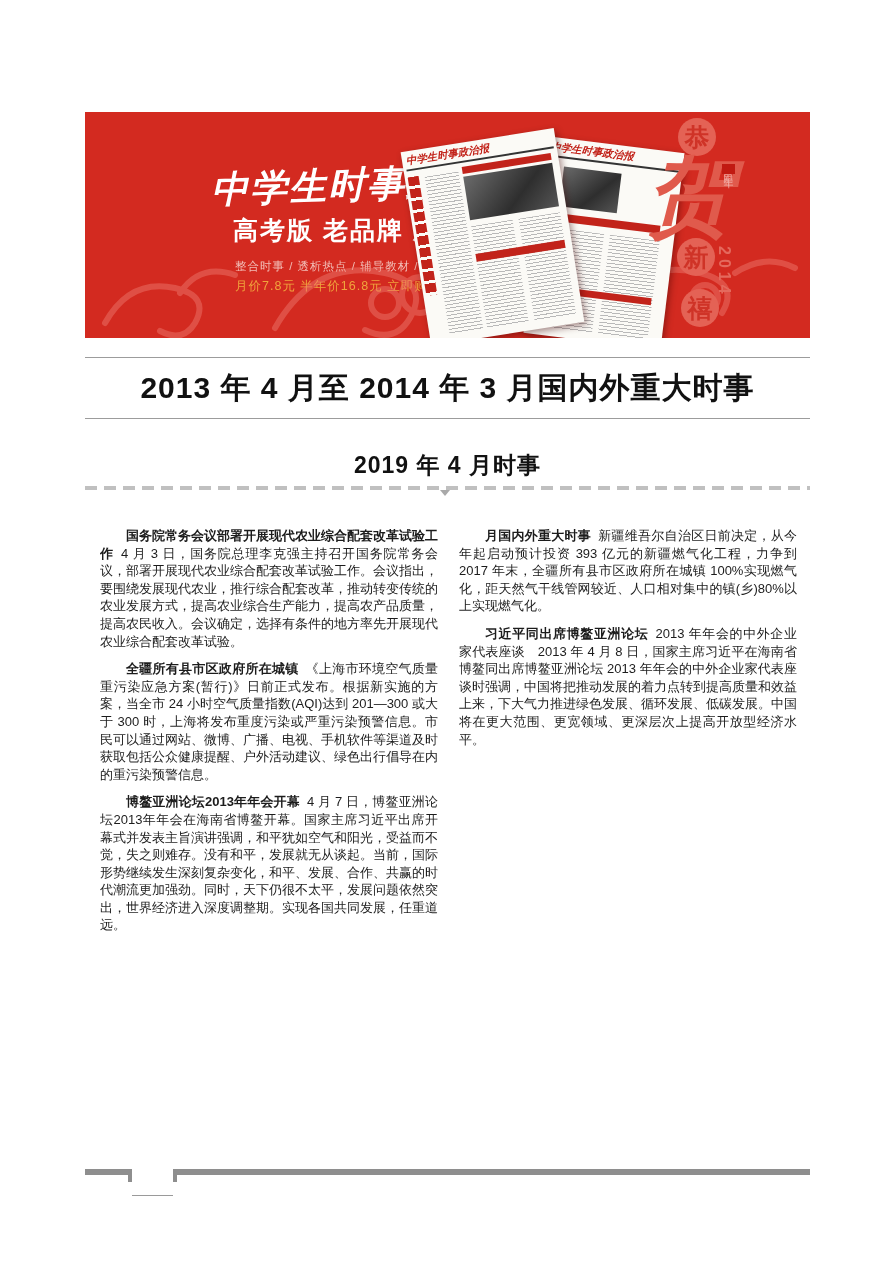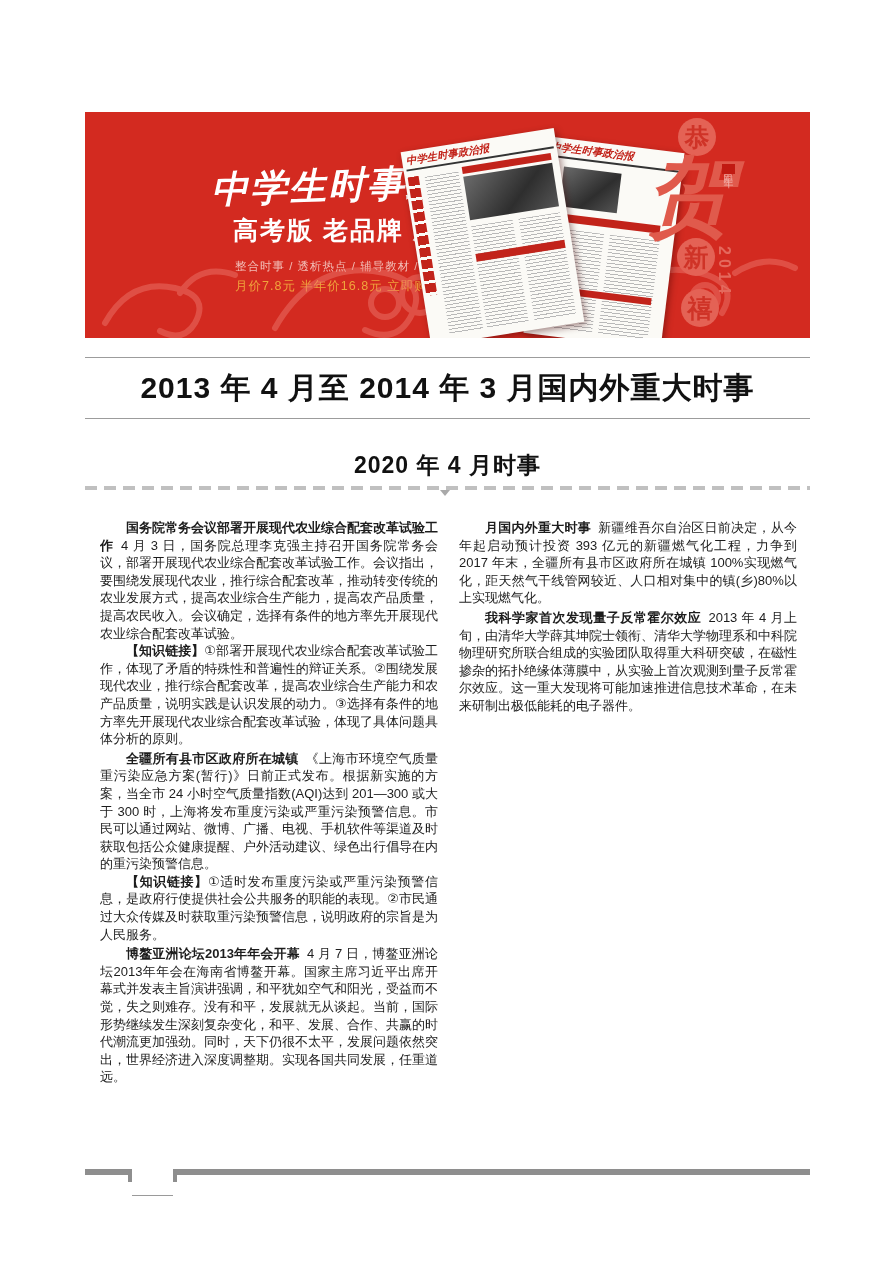--- a/index.html
+++ b/index.html
@@ -89,21 +89,21 @@
     border-top:6px solid #a9a9a9;
   }
   
   .col{
     position:absolute;top:517px;width:338px;height:650px;overflow:hidden;
     font-size:13px;line-height:17.6px;text-align:justify;color:#1c1c1c;
   }
   .col-left{left:100px;}
   .col-right{left:459px;}
   .para{margin:0;text-indent:2em;}
-  .para.article{margin-top:2px;}
+  .para.article{margin-top:10px;}
   .para.cont{text-indent:0;}
   .phead{font-weight:bold;margin-right:.55em;}
   .phead.nogap{margin-right:0;}
   
   .footer{position:absolute;left:85px;top:1169px;width:725px;height:30px;}
   .fbar{position:absolute;top:0;height:6px;background:#8e8e8e;}
   .fbar.l{left:0;width:47px;}
   .fbar.r{left:88px;right:0;}
   .fbar.l::after,.fbar.r::before{
     content:"";position:absolute;top:0;width:4px;height:13px;background:#8e8e8e;
@@ -166,34 +166,32 @@
     <div class="year-vert">2014</div>
     <div class="side-note">
       <span>欢度</span><span class="boxed">甲午年</span>
     </div>
   </div>
 
   <div class="title-block">
     <h1>2013 年 4 月至 2014 年 3 月国内外重大时事</h1>
   </div>
 
-  <div class="section-heading">2020 年 4 月时事</div>
+  <div class="section-heading">2019 年 4 月时事</div>
   <div class="dashed-row"></div>
   <div class="tri"></div>
 
   <div class="col col-left">
       <p class="para article"><b class="phead">国务院常务会议部署开展现代农业综合配套改革试验工作</b>4 月 3 日，国务院总理李克强主持召开国务院常务会议，部署开展现代农业综合配套改革试验工作。会议指出，要围绕发展现代农业，推行综合配套改革，推动转变传统的农业发展方式，提高农业综合生产能力，提高农产品质量，提高农民收入。会议确定，选择有条件的地方率先开展现代农业综合配套改革试验。</p>
-      <p class="para"><b class="phead nogap">【知识链接】</b>①部署开展现代农业综合配套改革试验工作，体现了矛盾的特殊性和普遍性的辩证关系。②围绕发展现代农业，推行综合配套改革，提高农业综合生产能力和农产品质量，说明实践是认识发展的动力。③选择有条件的地方率先开展现代农业综合配套改革试验，体现了具体问题具体分析的原则。</p>
       <p class="para article"><b class="phead">全疆所有县市区政府所在城镇</b>《上海市环境空气质量重污染应急方案(暂行)》日前正式发布。根据新实施的方案，当全市 24 小时空气质量指数(AQI)达到 201—300 或大于 300 时，上海将发布重度污染或严重污染预警信息。市民可以通过网站、微博、广播、电视、手机软件等渠道及时获取包括公众健康提醒、户外活动建议、绿色出行倡导在内的重污染预警信息。</p>
-      <p class="para"><b class="phead nogap">【知识链接】</b>①适时发布重度污染或严重污染预警信息，是政府行使提供社会公共服务的职能的表现。②市民通过大众传媒及时获取重污染预警信息，说明政府的宗旨是为人民服务。</p>
       <p class="para article"><b class="phead">博鳌亚洲论坛2013年年会开幕</b>4 月 7 日，博鳌亚洲论坛2013年年会在海南省博鳌开幕。国家主席习近平出席开幕式并发表主旨演讲强调，和平犹如空气和阳光，受益而不觉，失之则难存。没有和平，发展就无从谈起。当前，国际形势继续发生深刻复杂变化，和平、发展、合作、共赢的时代潮流更加强劲。同时，天下仍很不太平，发展问题依然突出，世界经济进入深度调整期。实现各国共同发展，任重道远。</p>
     </div>
   <div class="col col-right">
       <p class="para article"><b class="phead">月国内外重大时事</b>新疆维吾尔自治区日前决定，从今年起启动预计投资 393 亿元的新疆燃气化工程，力争到 2017 年末，全疆所有县市区政府所在城镇 100%实现燃气化，距天然气干线管网较近、人口相对集中的镇(乡)80%以上实现燃气化。</p>
-      <p class="para article"><b class="phead">我科学家首次发现量子反常霍尔效应</b>2013 年 4 月上旬，由清华大学薛其坤院士领衔、清华大学物理系和中科院物理研究所联合组成的实验团队取得重大科研突破，在磁性掺杂的拓扑绝缘体薄膜中，从实验上首次观测到量子反常霍尔效应。这一重大发现将可能加速推进信息技术革命，在未来研制出极低能耗的电子器件。</p>
+      <p class="para article"><b class="phead">习近平同出席博鳌亚洲论坛</b>2013 年年会的中外企业家代表座谈　2013 年 4 月 8 日，国家主席习近平在海南省博鳌同出席博鳌亚洲论坛 2013 年年会的中外企业家代表座谈时强调，中国将把推动发展的着力点转到提高质量和效益上来，下大气力推进绿色发展、循环发展、低碳发展。中国将在更大范围、更宽领域、更深层次上提高开放型经济水平。</p>
     </div>
 
   <div class="footer">
     <div class="fbar l"></div>
     <div class="fbar r"></div>
     <div class="fnum-line"></div>
   </div>
 
 </div>
 

